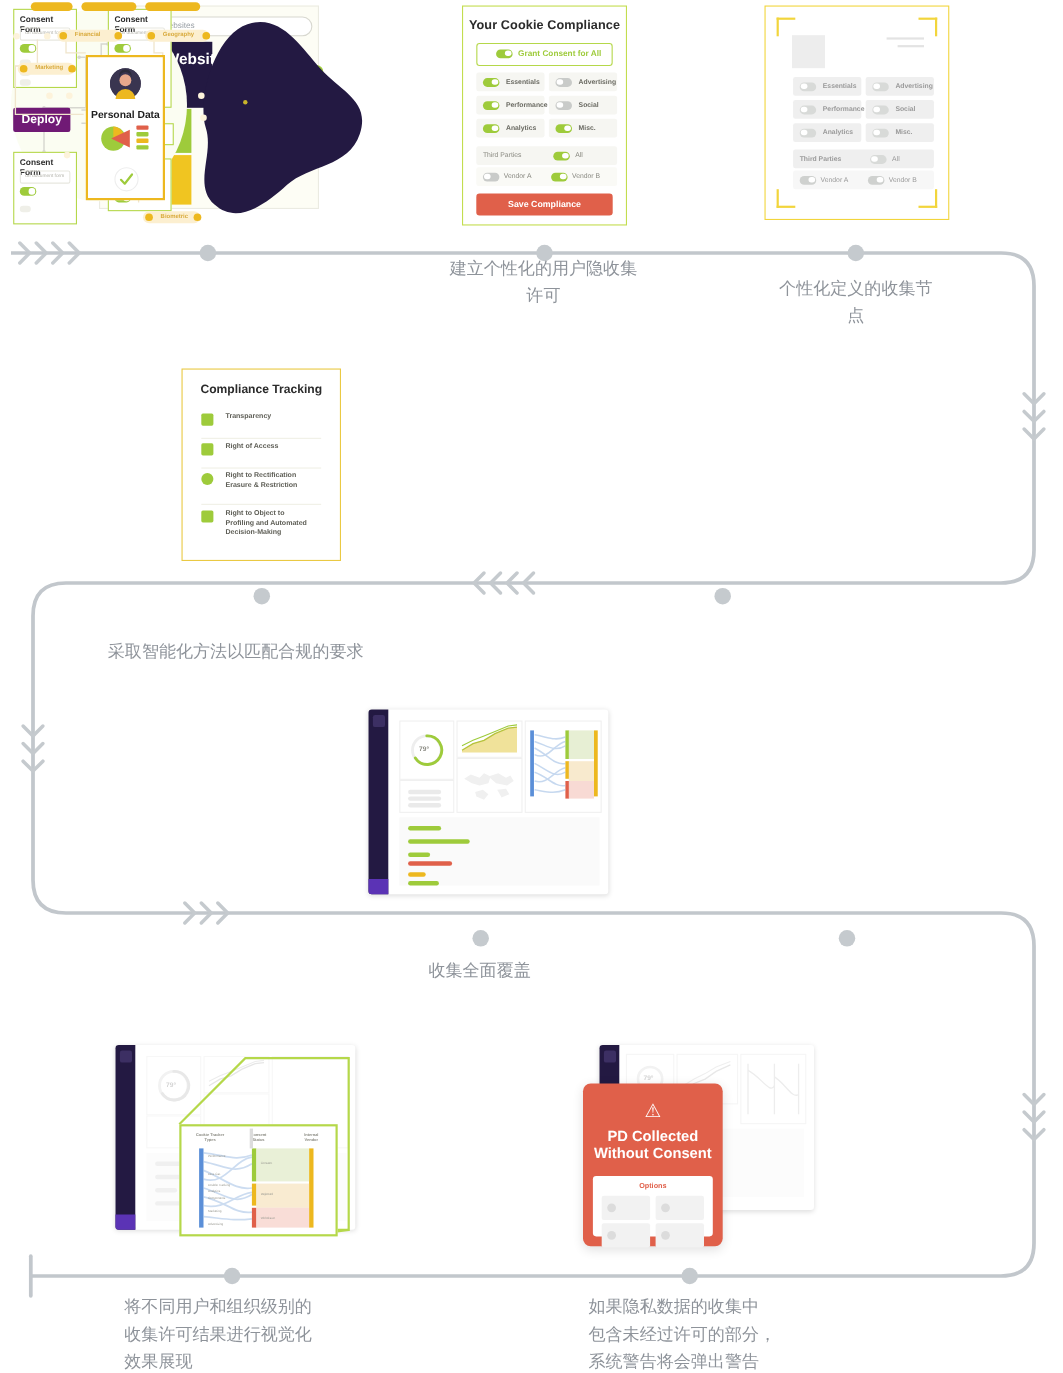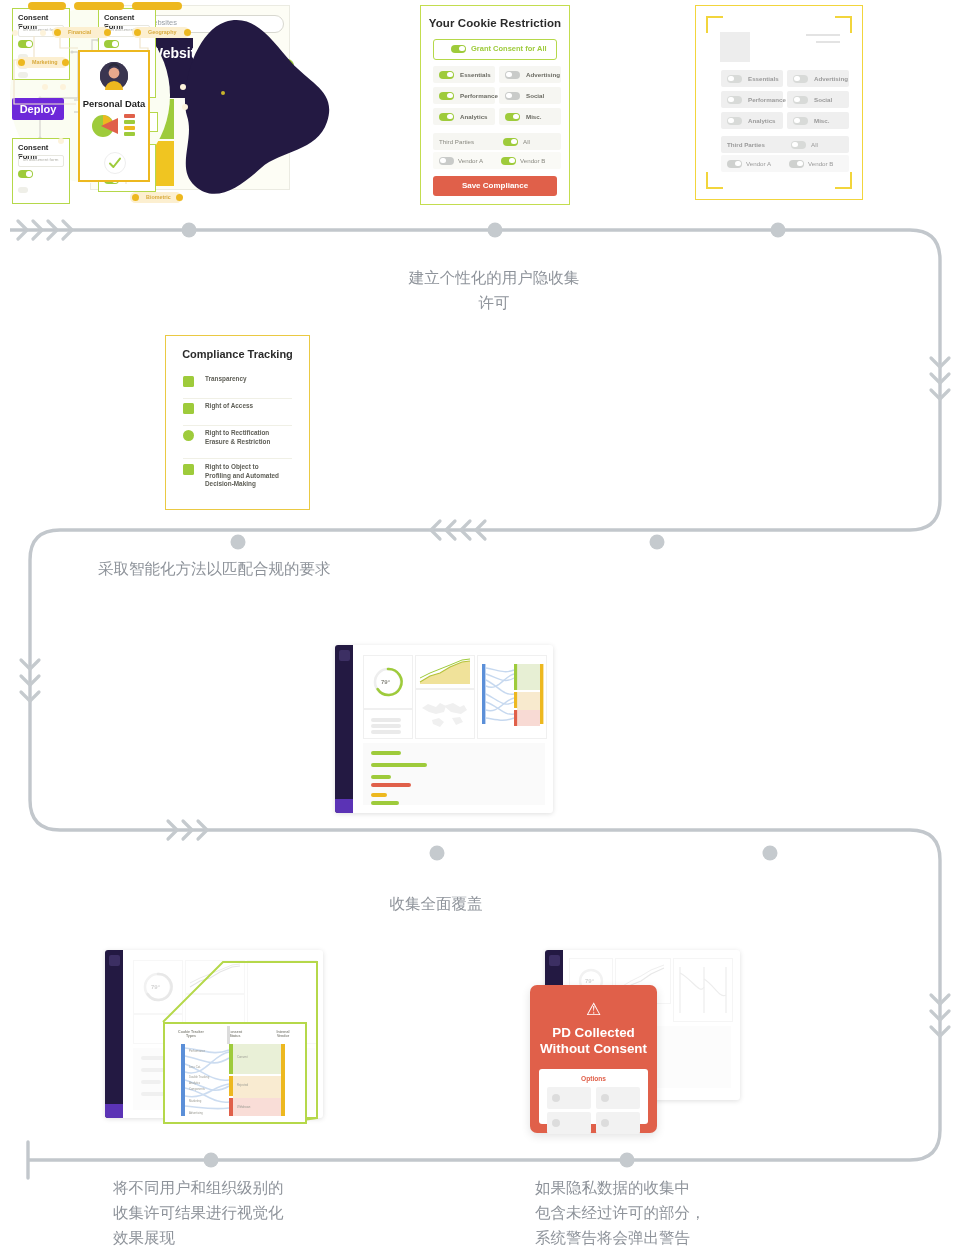--- a/index.html
+++ b/index.html
@@ -89,21 +89,21 @@
   
   #ill-flow{left:570px;top:313px;width:180px;height:212px;}
   #ill-flow .halo{position:absolute;left:10px;top:8px;width:160px;height:175px;border-radius:50%;
     background:#fbfdf2;}
   .cform{position:absolute;box-sizing:border-box;background:#fff;border:1.5px solid #b5d84a;}
   .cform .h{position:absolute;left:5px;top:4px;font-size:7.6px;font-weight:bold;color:#2b2b2b;}
   .cform .sub{position:absolute;left:5px;right:5px;top:16px;height:10px;border:1px solid #e7e7e0;
     border-radius:2px;}
   .cform .subtxt{position:absolute;left:10px;top:18px;font-size:4.4px;color:#b2b2aa;}
   .cform .gl{position:absolute;left:5px;height:6px;background:#efefe8;border-radius:3px;}
-  .deploy{position:absolute;background:#6d28d9;border-radius:2px;}
+  .deploy{position:absolute;background:#701a75;border-radius:2px;}
   .deploy span{position:absolute;width:100%;text-align:center;top:4.5px;font-size:11px;
     color:#fff;font-weight:bold;}
 
   
   .dash{position:absolute;background:#fff;box-shadow:0 1px 5px rgba(0,0,0,.13);border-radius:3px;}
   .dash .side{position:absolute;left:0;top:0;bottom:0;width:18px;background:#231942;
     border-radius:3px 0 0 3px;}
   .dash .logo{position:absolute;left:3.5px;top:5px;width:11px;height:11px;background:#3c2f63;
     border-radius:2px;}
   .dash .sidebtm{position:absolute;left:0;bottom:0;width:18px;height:14px;background:#5b33b5;
@@ -242,21 +242,21 @@
     <div class="cpline"></div>
     <svg class="blob" viewBox="0 0 180 180">
       <path d="M74,4 C104,-6 122,24 140,44 C160,66 186,74 176,104
                C166,134 130,132 110,150 C88,170 64,186 44,168
                C24,150 44,122 36,98 C28,72 44,14 74,4 Z" fill="#231942"></path>
     </svg>
     <div class="dot"></div>
   </div>
 
   <div class="card pref" id="ill-cookie">
-    <div class="ttl">Your Cookie Restriction</div>
+    <div class="ttl">Your Cookie Compliance</div>
 
     <div class="grantbox"></div>
     <div class="sw on" style="left:30px;top:38.5px;">
         <i></i>
       </div>
     <div class="grantlbl">Grant Consent for All</div>
 
     <div class="cell" style="left:12px;top:60px;width:62px;">
       <div class="sw on" style="left:6px;top:4.5px;">
           <i></i>
@@ -743,28 +743,30 @@
       <div class="ocell" style="left:8px;top:43px;">
         <i></i>
         </div>
       <div class="ocell" style="left:57px;top:43px;">
         <i></i>
         </div>
     </div>
   </div>
 
 
-  <div class="caption center" style="left:380px;top:266px;width:228px;">建立个性化的用户隐收集
+  <div class="caption center" style="left:380px;top:232px;width:228px;">建立个性化的用户隐收集
 许可</div>
 
-
-  <div class="caption left" style="left:98px;top:557px;width:330px;">采取智能化方法以匹配合规的要求</div>
-
-
-  <div class="caption center" style="left:330px;top:892px;width:212px;">收集全面覆盖</div>
+  <div class="caption center" style="left:680px;top:250px;width:196px;">个性化定义的收集节
+点</div>
+
+  <div class="caption left" style="left:98px;top:580px;width:330px;">采取智能化方法以匹配合规的要求</div>
+
+
+  <div class="caption center" style="left:330px;top:870px;width:212px;">收集全面覆盖</div>
 
 
   <div class="caption left" style="left:113px;top:1176px;width:240px;">将不同用户和组织级别的
 收集许可结果进行视觉化
 效果展现</div>
 
   <div class="caption left" style="left:535px;top:1176px;width:250px;">如果隐私数据的收集中
 包含未经过许可的部分，
 系统警告将会弹出警告</div>
 

